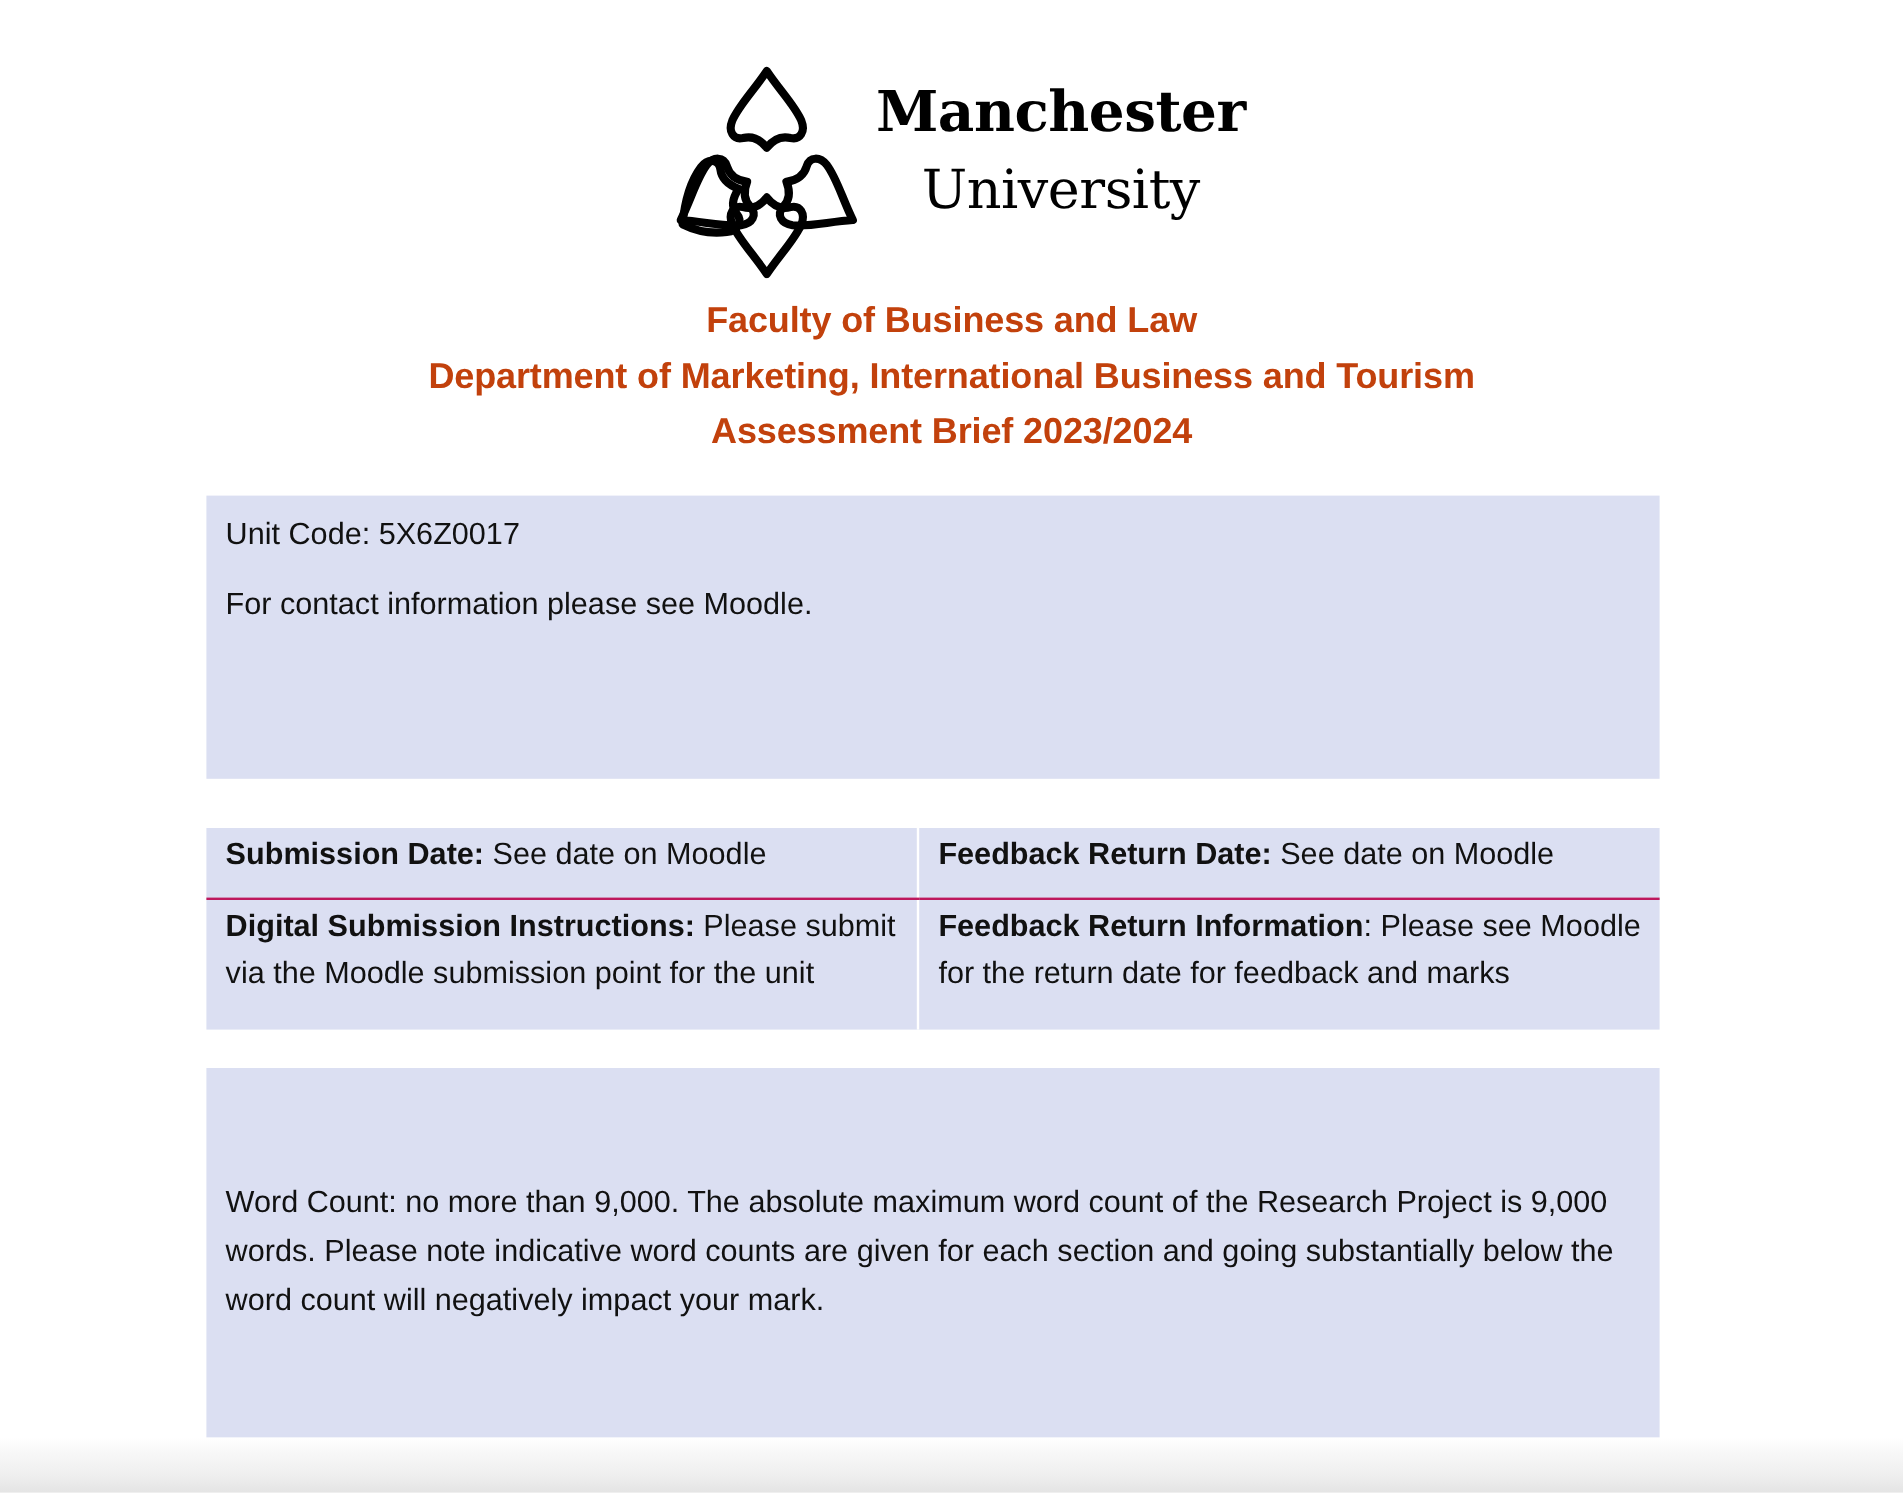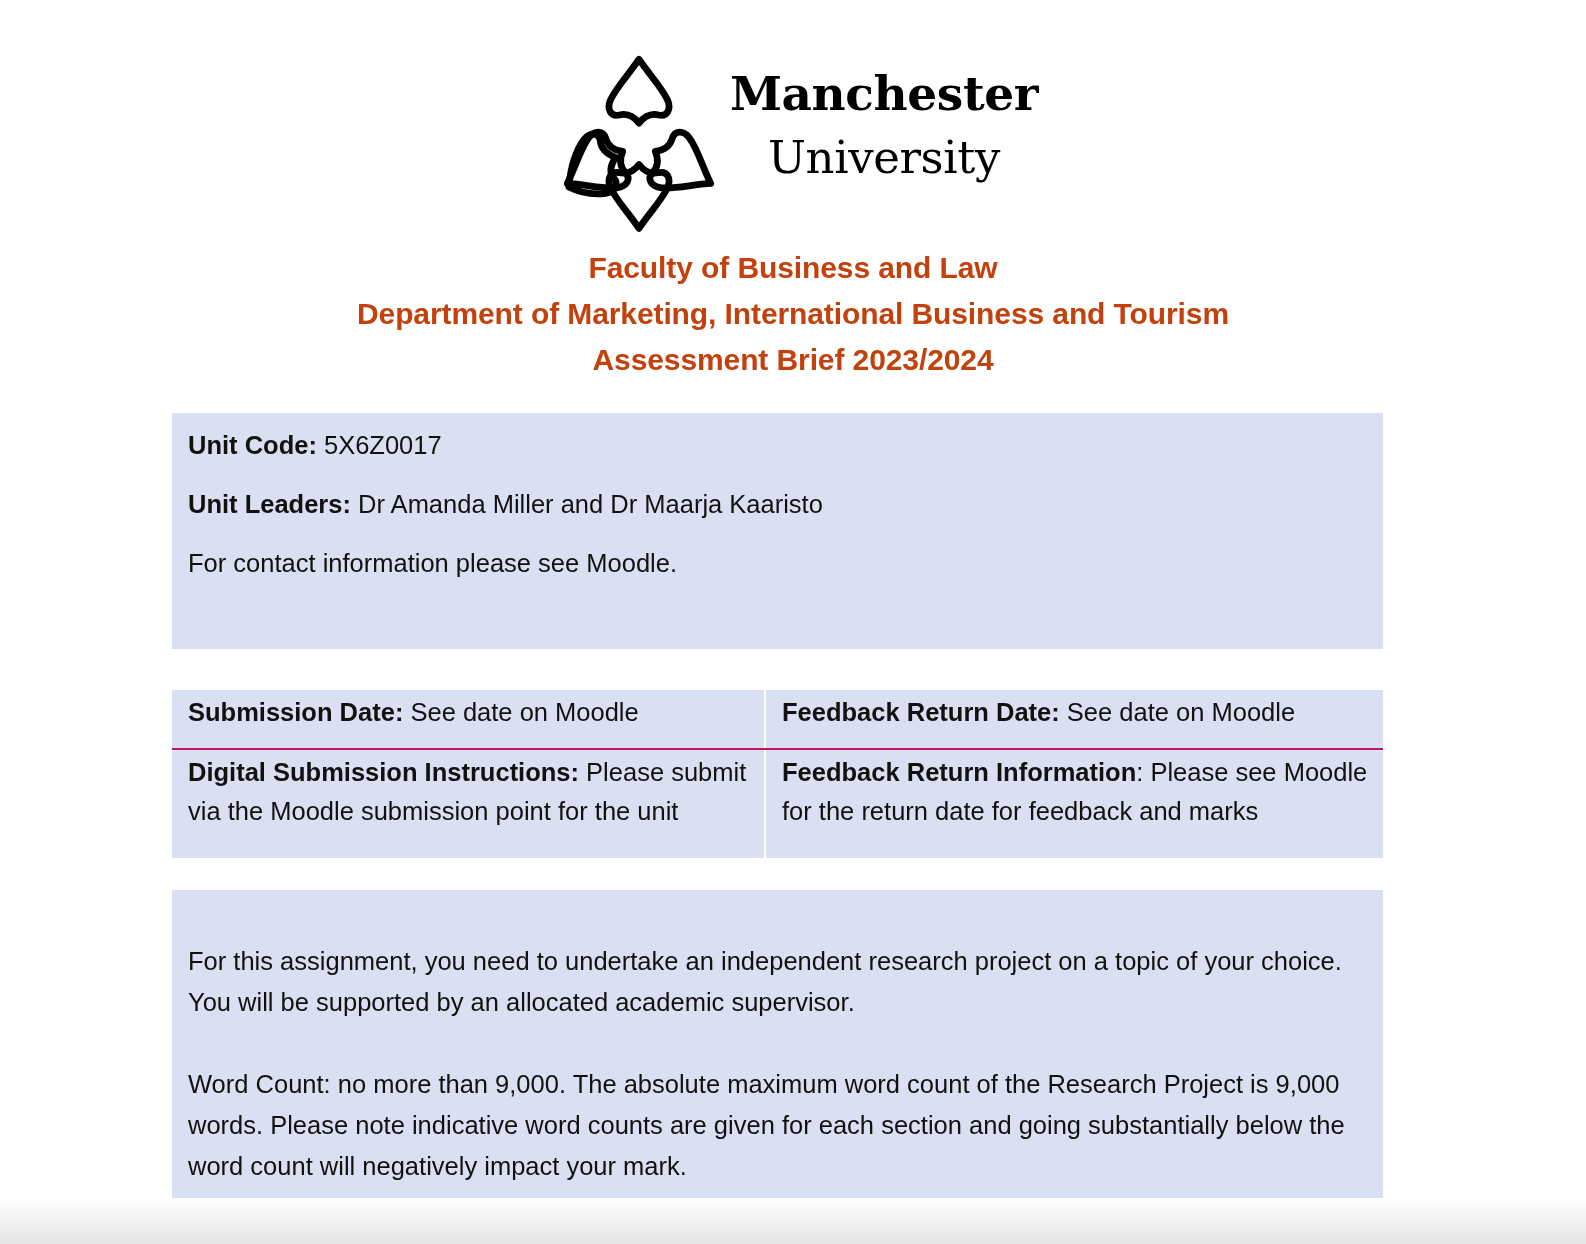--- a/index.html
+++ b/index.html
@@ -81,21 +81,21 @@
   #box-unit   { top: 413px;  height: 236px; padding: 12px 16px 0 16px; }
   #box-dates  { top: 690px;  height: 168px; }
   #box-key    { top: 890px;  height: 308px; padding: 10px 16px 0 16px; }
 
   .para {
     font-size: 25.5px;
     line-height: 41px;
     font-weight: 400;
   }
   .para.spaced { margin-bottom: 18px; }
-  .para b { font-weight: 700; margin-top: 24px; }
+  .para b { font-weight: 400; margin-top: 24px; }
 
   
   #dates-table {
     width: 100%;
     height: 100%;
     border-collapse: collapse;
     table-layout: fixed;
   }
   #dates-table td {
     vertical-align: top;
@@ -178,23 +178,20 @@
   <div id="title-block">
     <div class="title-line">Faculty of Business and Law</div>
     <div class="title-line">Department of Marketing, International Business and Tourism</div>
     <div class="title-line">Assessment Brief 2023/2024</div>
   </div>
 
   <div class="info-box" id="box-unit">
     <div class="para spaced">
       <b>Unit Code:</b><span> 5X6Z0017</span>
     </div>
-    <div class="para spaced">
-      <b>Unit Leaders:</b><span> Dr Amanda Miller and Dr Maarja Kaaristo</span>
-    </div>
     <div class="para">For contact information please see Moodle.</div>
   </div>
 
   <div class="info-box" id="box-dates">
     <table id="dates-table">
       <colgroup>
           <col class="c1">
           <col class="c2">
         </colgroup>
       <tbody>
@@ -221,19 +218,18 @@
               <b>Feedback Return Information</b><span>: Please see Moodle for the return date for feedback and marks</span>
             </div>
           </td>
         </tr>
       </tbody>
     </table>
   </div>
 
   <div class="info-box" id="box-key">
     <span class="blank-line"></span>
-    <div class="para">For this assignment, you need to undertake an independent research project on a topic of your choice. You will be supported by an allocated academic supervisor.</div>
     <span class="blank-line"></span>
     <div class="para">Word Count: no more than 9,000. The absolute maximum word count of the Research Project is 9,000 words. Please note indicative word counts are given for each section and going substantially below the word count will negatively impact your mark.</div>
   </div>
 
   <div id="page-shadow"></div>
 </div>
 
 </body></html>

